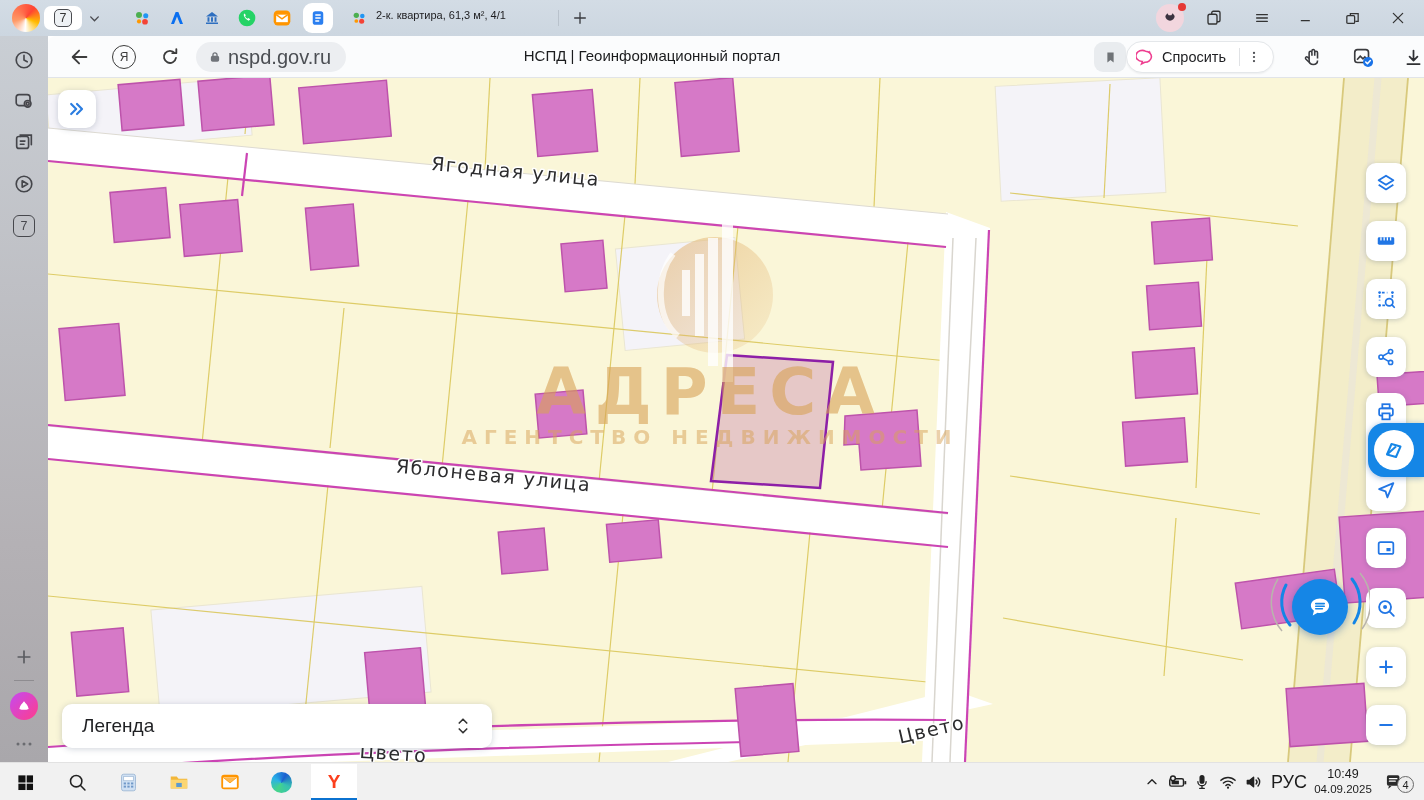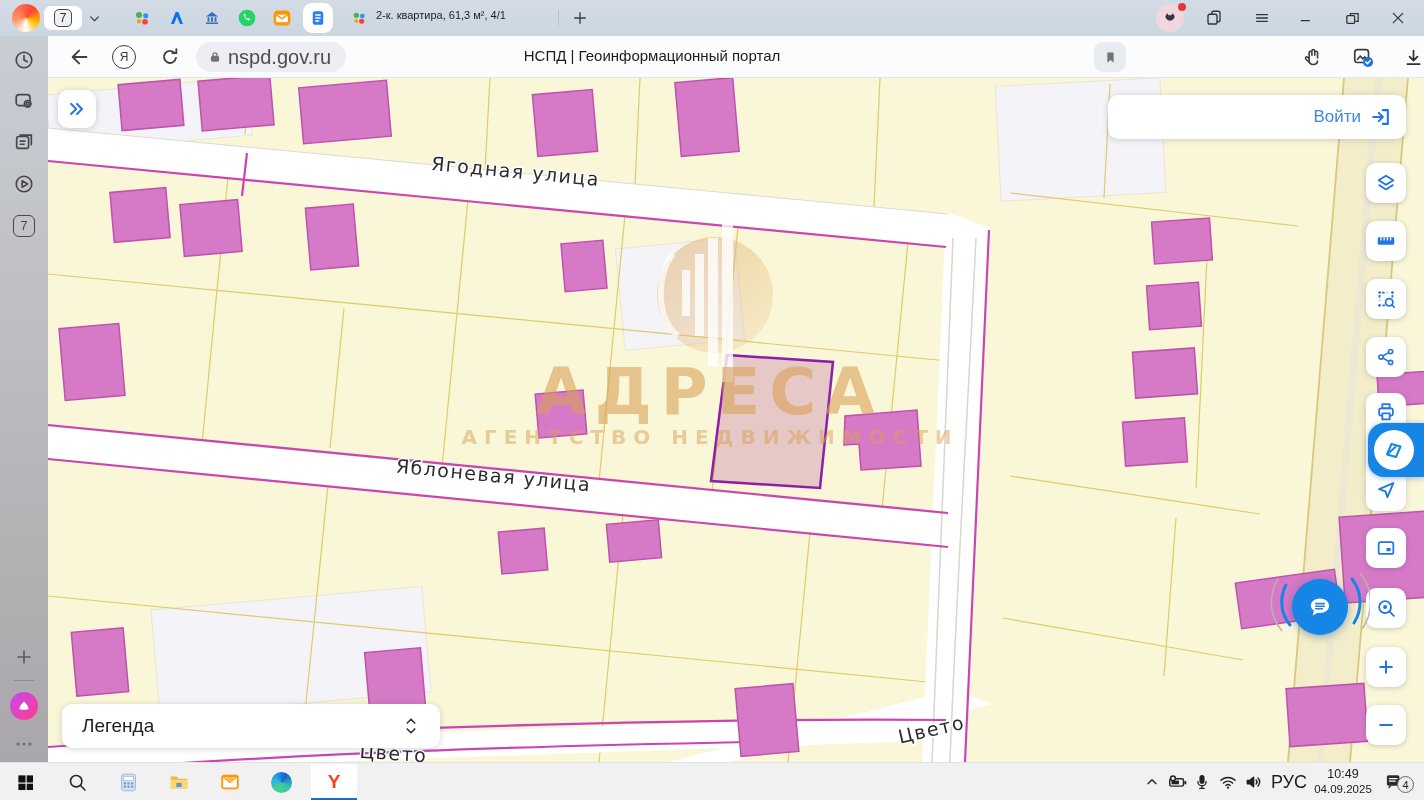--- a/index.html
+++ b/index.html
@@ -25,21 +25,21 @@
 
 #bsidebar{position:absolute;left:0;top:36px;width:48px;height:726px;background:linear-gradient(#c9ced4,#b4b1b5 70%,#a9a7ab)}
 .sideicon{position:absolute;left:12px;width:24px;height:24px;display:flex;align-items:center;justify-content:center;color:#45464b}
 .seven-box{border:1.8px solid #47484d;border-radius:6px;width:22px;height:22px;display:flex;align-items:center;justify-content:center;font-size:12.5px;color:#47484d}
 
 #map{position:absolute;left:48px;top:78px;width:1376px;height:684px;background:#faf6d8;overflow:hidden;cursor:grab}
 .panel{background:#fff;border-radius:10px;box-shadow:0 1px 6px rgba(40,60,90,.22)}
 .tool-btn{position:absolute;left:1318px;width:40px;height:40px;background:#fff;border-radius:10px;box-shadow:0 1px 5px rgba(40,60,90,.25);display:flex;align-items:center;justify-content:center;color:#2176e5}
 #login-panel{position:absolute;left:1060px;top:17px;width:298px;height:44px;display:flex;align-items:center;justify-content:flex-end;gap:9px;padding:0 14px;}
 #login-label{color:#3d87e0;font-size:17px}
-#legend-panel{position:absolute;left:14px;top:626px;width:378px;height:44px;display:flex;align-items:center;justify-content:space-between;padding:0 20px}
+#legend-panel{position:absolute;left:14px;top:626px;width:430px;height:44px;display:flex;align-items:center;justify-content:space-between;padding:0 20px}
 #legend-label{font-size:19px;color:#1f2023}
 #attribution{position:absolute;left:1142px;top:661px;width:234px;height:23px;background:rgba(224,232,239,.92);display:flex;align-items:center;justify-content:space-between;padding:0 8px}
 #attr-text{font-size:13.5px;color:#4c4f52}
 .scale{position:relative;width:94px;height:17px}
 .scale-line{position:absolute;left:0;right:0;bottom:2px;height:7px;border:1.5px solid #3e4043;border-top:none}
 .scale-text{position:absolute;left:0;right:0;top:-2px;text-align:center;font-size:13.5px;color:#2f3134}
 #draw-callout{position:absolute;left:1320px;top:345px;width:56px;height:54px;background:#1586e6;border-radius:16px 0 0 16px;display:flex;align-items:center;padding-left:6px;box-shadow:0 1px 6px rgba(20,80,160,.4)}
 #chat-circle{position:absolute;left:1244px;top:501px;width:56px;height:56px;border-radius:50%;background:#1586e6;box-shadow:0 2px 8px rgba(20,80,160,.45);display:flex;align-items:center;justify-content:center}
 
 #taskbar{position:absolute;left:0;top:762px;width:1424px;height:38px;background:#f1f1f1;border-top:1px solid #e2e2e2}
@@ -228,20 +228,33 @@
     <svg width="14" height="14" viewBox="0 0 24 24" fill="none" stroke="#70747a" stroke-width="2.2">
         <rect x="6" y="11" width="12" height="8" rx="2" fill="#70747a"></rect>
         <path d="M8.5 11V8.5a3.5 3.5 0 0 1 7 0V11"></path>
       </svg>
     <span class="url-text">nspd.gov.ru</span>
   </div>
   <div class="page-title">НСПД | Геоинформационный портал</div>
   <div class="tbtn" style="left:1046px;top:6px;width:32px;height:30px;background:#e9ecef;border-radius:9px">
     <svg width="15" height="15" viewBox="0 0 24 24">
         <path d="M7 4h10v16l-5-4.2L7 20z" fill="#6f7377"></path>
+      </svg>
+  </div>
+  <div class="ask-pill">
+    <svg width="19" height="19" viewBox="0 0 24 24" fill="none" stroke="#ee3d8f" stroke-width="2">
+        <path d="M12 4a8 7 0 1 0-4 13l-1 3 4-2a8 7 0 0 0 1-14z"></path>
+        <path d="M17 3l.7 1.8L19.5 5l-1.8.7L17 7.5l-.7-1.8L14.5 5l1.8-.7z" fill="#ee3d8f" stroke="none"></path>
+      </svg>
+    <span class="ask-label">Спросить</span>
+    <div style="width:1px;height:18px;background:#e0e2e5;margin-left:6px"></div>
+    <svg width="14" height="14" viewBox="0 0 24 24">
+        <circle cx="12" cy="5" r="1.9" fill="#46484d"></circle>
+        <circle cx="12" cy="12" r="1.9" fill="#46484d"></circle>
+        <circle cx="12" cy="19" r="1.9" fill="#46484d"></circle>
       </svg>
   </div>
   <div class="tbtn" style="left:1252px;top:8px;width:26px;height:26px">
     <svg width="21" height="21" viewBox="0 0 24 24" fill="none" stroke="#3a3b3f" stroke-width="1.8" stroke-linejoin="round">
         <path d="M7 10V6.5a1.6 1.6 0 0 1 3.2 0V10m0-4.5v-1a1.6 1.6 0 0 1 3.2 0V10m0-3.5a1.6 1.6 0 0 1 3.2 0V13m-9.6-3v5.5c0 2.8 2 4.5 4.8 4.5s4.8-1.7 4.8-4.5"></path>
         <path d="M7 13l-1.8-1.5a1.5 1.5 0 0 0-2 2.2L7 17.5"></path>
       </svg>
   </div>
   <div class="tbtn" style="left:1302px;top:8px;width:26px;height:26px">
     <svg width="22" height="22" viewBox="0 0 24 24" fill="none" stroke="#3a3b3f" stroke-width="1.8">
@@ -376,27 +389,20 @@
     <text class="street-label" x="885" y="658" text-anchor="middle" transform="rotate(-13 885 658)">Цвето</text>
     <text class="street-label" x="345" y="682" text-anchor="middle" transform="rotate(4 345 682)">Цвето</text>
   </svg>
 
   <div class="panel abs" style="left:10px;top:12px;width:38px;height:38px;display:flex;align-items:center;justify-content:center">
     <svg width="20" height="20" viewBox="0 0 24 24" fill="none" stroke="#2b7de0" stroke-width="2.6" stroke-linecap="round" stroke-linejoin="round">
         <path d="M5 6l6 6-6 6M12 6l6 6-6 6"></path>
       </svg>
   </div>
 
-  <div class="panel" id="login-panel">
-    <span id="login-label">Войти</span>
-    <svg width="22" height="22" viewBox="0 0 24 24" fill="none" stroke="#2176e5" stroke-width="2.2" stroke-linecap="round" stroke-linejoin="round">
-        <path d="M14 4.5h5.5v15H14"></path>
-        <path d="M3.5 12h10M9.5 7.5L14 12l-4.5 4.5"></path>
-      </svg>
-  </div>
 
   <div class="tool-btn" style="top:85px">
     <svg width="22" height="22" viewBox="0 0 24 24" fill="none" stroke="currentColor" stroke-width="2" stroke-linejoin="round">
         <path d="M12 4l8 5-8 5-8-5z"></path>
         <path d="M4 14l8 5 8-5"></path>
       </svg>
   </div>
   <div class="tool-btn" style="top:143px">
     <svg width="22" height="22" viewBox="0 0 24 24">
         <rect x="3" y="8" width="18" height="8" rx="1.5" fill="#2176e5"></rect>

